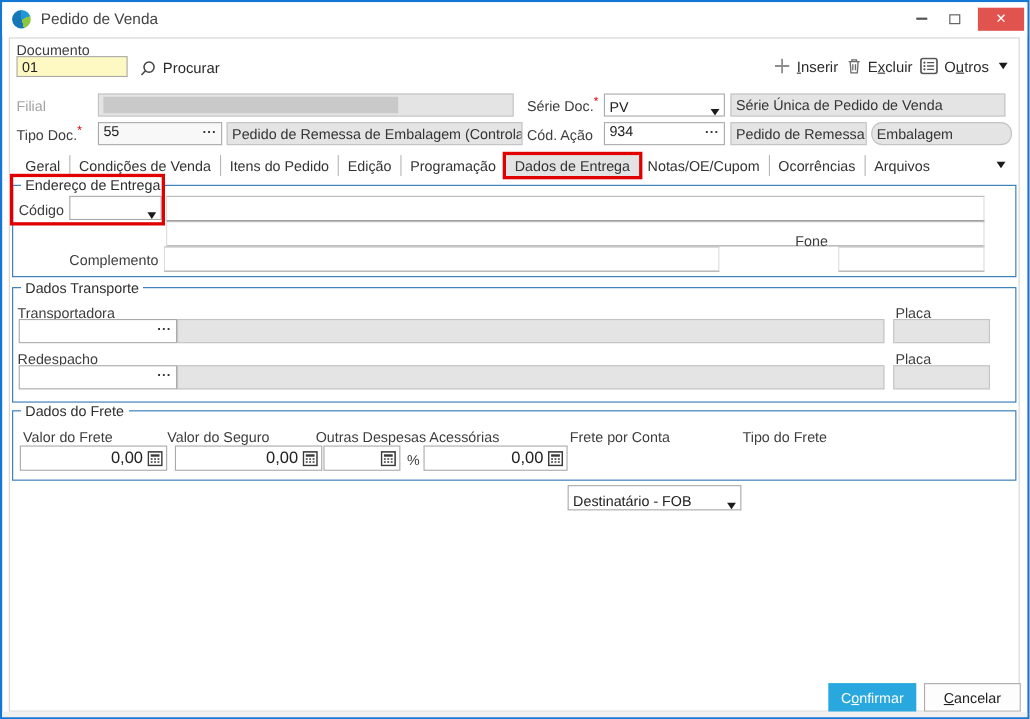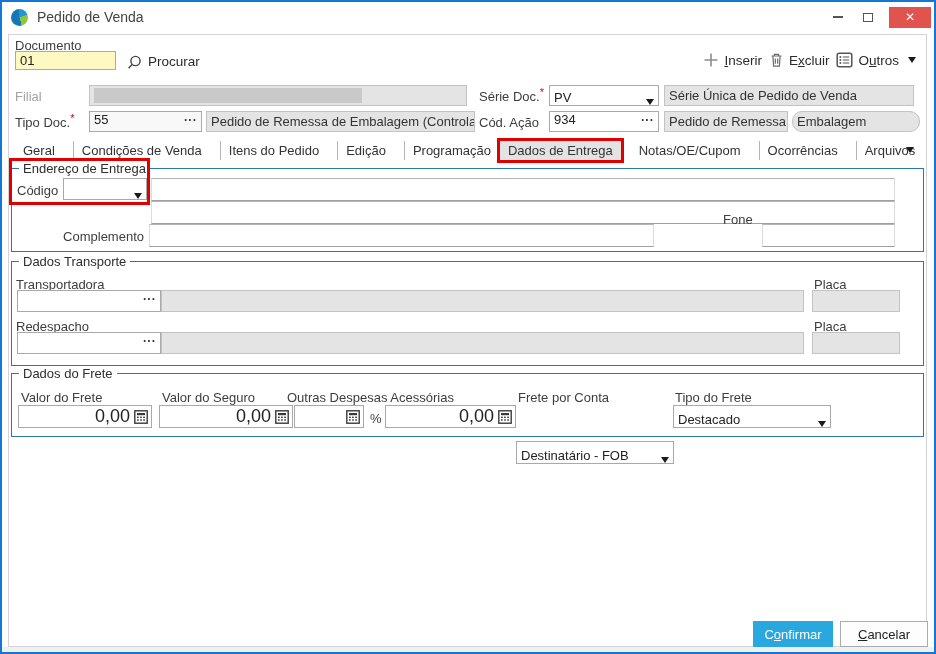--- a/index.html
+++ b/index.html
@@ -74,21 +74,21 @@
   }
   .withbtn { display: flex; align-items: flex-start; }
   
   .toolbar { position: absolute; top: 17px; right: 10px; display: flex; align-items: center; gap: 7px; }
   .toolbtn { display: flex; align-items: center; gap: 5px; font-size: 13.5px; color: #2b2b2b; cursor: pointer; }
   .toolbtn u { text-decoration: underline; }
   .procurar { position: absolute; left: 117px; top: 19px; display: flex; gap: 5px; font-size: 13.5px; color: #2b2b2b; cursor: pointer; }
   
   .tabstrip { position: absolute; left: 6px; top: 104px; height: 23px; display: flex; align-items: center; }
   .tab { font-size: 13px; color: #333; padding: 2px 8px; white-space: nowrap; cursor: pointer; }
-  .tab + .tab { border-left: 1px solid #b5b5b5; margin-left: 10px; }
+  .tab + .tab { border-left: 1px solid #b5b5b5; }
   .tab.selected { background: #e3e3e3; box-shadow: 0 0 0 3px #e00000; border-left: none; margin-left: 1px; }
   .tab.selected + .tab { border-left: none; }
   .tab-caret { position: absolute; right: 12px; top: 112px; cursor: pointer; }
   
   fieldset.group {
     position: absolute; border: 1px solid #2e75b6; background: transparent;
     padding: 0;
   }
   fieldset.group legend { font-size: 13px; color: #2e2e2e; margin-left: 7px; padding: 0 4px; white-space: nowrap; }
   .annotation {
@@ -99,21 +99,21 @@
     border: 1px solid #dcdcdc; border-top-color: #b5b5b5; border-bottom-color: #9f9f9f;
     font-size: 13px; color: #222; padding: 0 4px; font-family: inherit; outline: none;
   }
   
   .num {
     position: absolute; height: 23px; background: #fff; border: 1px solid #a9a9a9;
     display: flex; align-items: center; padding: 0 3px 0 4px;
   }
   .num input {
     flex: 1; min-width: 0; border: none; outline: none; text-align: right;
-    font-size: 18px; color: #222; font-family: inherit; background: transparent; padding-right: 4px;
+    font-size: 15px; color: #222; font-family: inherit; background: transparent; padding-right: 4px;
   }
   .calcbtn { display: flex; align-items: center; cursor: pointer; }
   
   .btn-primary {
     position: absolute; background: #29a8e0; color: #fff; border: none;
     font-size: 13px; font-family: inherit; cursor: pointer;
   }
   .btn-secondary {
     position: absolute; background: #fdfdfd; color: #222; border: 1px solid #ababab;
     font-size: 13px; font-family: inherit; cursor: pointer;
@@ -255,21 +255,21 @@
     </div>
     <div class="ro" style="left:152px; top:297px; width:643px; height:22px;"></div>
     <div class="lbl" style="left:805px; top:284px;">Placa</div>
     <div class="ro" style="left:803px; top:297px; width:88px; height:22px;"></div>
 
     <fieldset class="group" style="left:2px; top:331px; width:913px; height:71px;">
       <legend>Dados do Frete</legend>
     </fieldset>
 
     <div class="lbl" style="left:12px; top:355px;">Valor do Frete</div>
-    <div class="lbl" style="left:153px; top:355px;">Valor do Seguro</div>
+    <div class="lbl" style="left:143px; top:355px;">Valor do Seguro</div>
     <div class="lbl" style="left:278px; top:355px;">Outras Despesas Acessórias</div>
     <div class="lbl" style="left:509px; top:355px;">Frete por Conta</div>
     <div class="lbl" style="left:666px; top:355px;">Tipo do Frete</div>
 
     <div class="num" style="left:9px; top:370px; width:134px;">
       <input value="0,00" style="">
       <span class="calcbtn">
         <svg width="14" height="14" viewBox="0 0 14 14">
           <rect x="0.8" y="0.8" width="12.4" height="12.4" fill="#fff" stroke="#3a3a3a" stroke-width="1.4"></rect>
           <rect x="3" y="3" width="8" height="2.2" fill="#3a3a3a"></rect>
@@ -325,23 +325,19 @@
           <rect x="3" y="9.3" width="1.7" height="1.4" fill="#3a3a3a"></rect>
             <rect x="6.1" y="9.3" width="1.7" height="1.4" fill="#3a3a3a"></rect>
             <rect x="9.2" y="9.3" width="1.7" height="1.4" fill="#3a3a3a"></rect>
         </svg>
       </span>
     </div>
     <div class="combo" style="left:507px; top:370px; width:158px; height:23px;margin-top:36px;">
       <span>Destinatário - FOB</span>
       <span class="caret"></span>
     </div>
-    <div class="combo" style="left:664px; top:370px; width:158px; height:23px;">
-      <span>Destacado</span>
-      <span class="caret"></span>
-    </div>
 
     <button class="btn-primary" style="left:744px; top:586px; width:80px; height:26px;"><span>C</span><u>o</u><span>nfirmar</span></button>
     <button class="btn-secondary" style="left:831px; top:586px; width:88px; height:26px;"><span></span><u>C</u><span>ancelar</span></button>
   </div>
 
   <div class="bottom-strip"></div>
 </div>
 
 </body></html>

